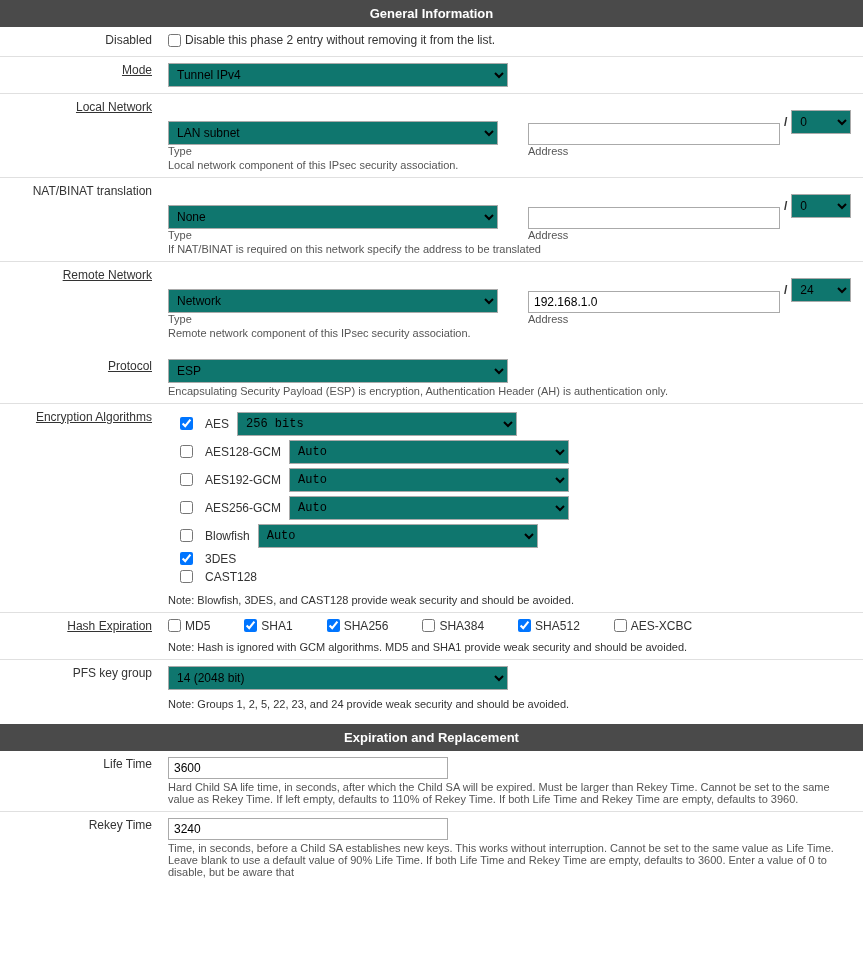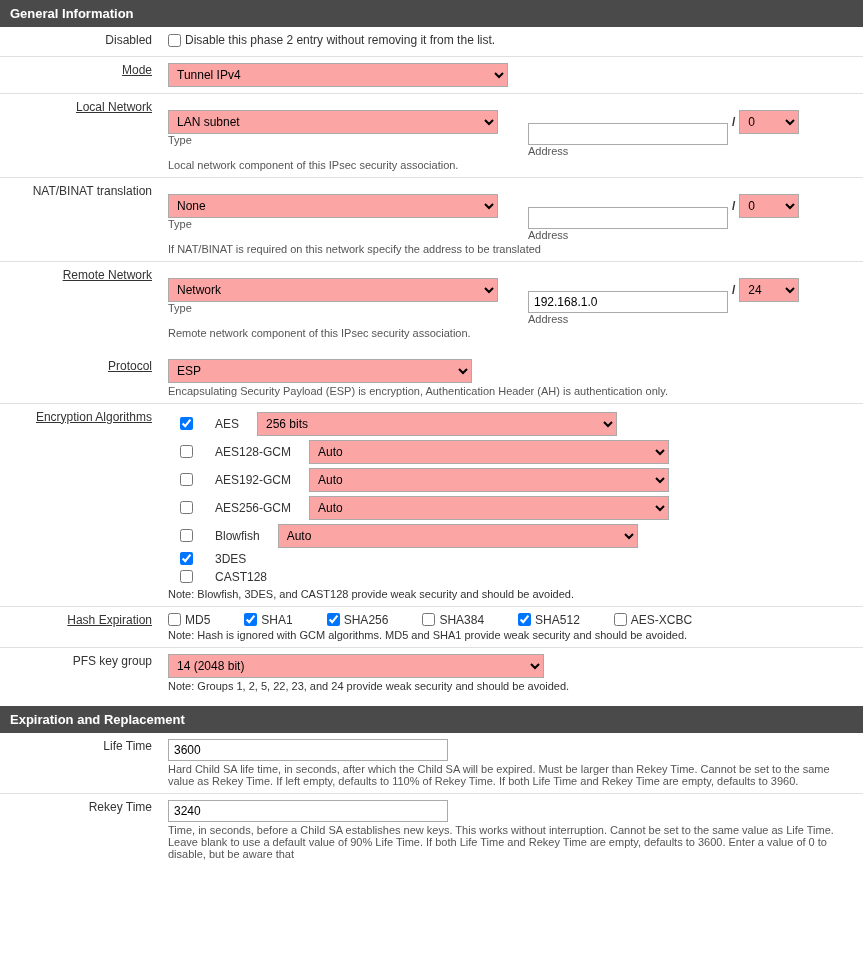--- a/index.html
+++ b/index.html
@@ -4,20 +4,21 @@
   <style>
     * { box-sizing: border-box; margin: 0; padding: 0; }
     body { font-family: Arial, sans-serif; font-size: 12px; background: #fff; color: #333; }
     
     .section-header {
       background: #4a4a4a;
       color: #fff;
       padding: 6px 10px;
       font-size: 13px;
       font-weight: bold;
+      text-align: center;
     }
     
     .form-table {
       width: 100%;
       border-collapse: collapse;
     }
     
     .form-table td {
       padding: 6px 8px;
       vertical-align: top;
@@ -40,21 +41,21 @@
     }
     
     .row-separator td {
       border-top: 1px solid #e0e0e0;
     }
     
     select {
       border: 1px solid #aaa;
       padding: 3px 4px;
       font-size: 12px;
-      background: #fca5a5;
+      background: #0f766e;
       appearance: auto;
     }
     
     input[type="text"] {
       border: 1px solid #aaa;
       padding: 3px 5px;
       font-size: 12px;
     }
     
     input[type="checkbox"] {
@@ -79,87 +80,88 @@
     
     .addr-slash {
       font-weight: bold;
     }
     
     .cidr-select {
       width: 60px;
     }
     
     .protocol-select {
-      width: 304px;
+      width: 340px;
     }
     
     .pfs-select {
-      width: 376px;
+      width: 340px;
     }
     
     .mode-select {
       width: 340px;
     }
     
     .inline-group {
       display: flex;
-      align-items: center;
+      align-items: flex-end;
       gap: 20px;
     }
     
     .left-group { flex: 0 0 340px; }
     .right-group { flex: 1; }
     
     .addr-full-row {
       display: flex;
       align-items: center;
       gap: 4px;
     }
     
     .addr-full-input {
-      width: 200px;
+      width: 252px;
       margin-top: 23px;
     }
     
     .checkbox-label {
       display: inline-flex;
       align-items: center;
       margin-right: 12px;
     }
     
     .enc-row {
       display: flex;
       align-items: center;
-      gap: 18px;
+      gap: 8px;
       padding: 2px 12px;
     }
     
     .enc-select {
-      width: 360px;
+      width: 280px;
+      font-family: Liberation Mono, monospace;
     }
     
     .hash-row {
       display: flex;
       align-items: center;
       flex-wrap: wrap;
       gap: 22px;
     }
     
     .lifetime-input {
       width: 280px;
     }
     
     .description-input {
       width: 340px;
     }
     
     .weak-note {
       color: #333;
       font-size: 11px;
-      margin-top: 2px;
+      margin-top: 8px;
     }
   </style>
 </head>
 <body>
 
 <div>
   <div class="section-header">
     <span>General Information</span>
   </div>
 

